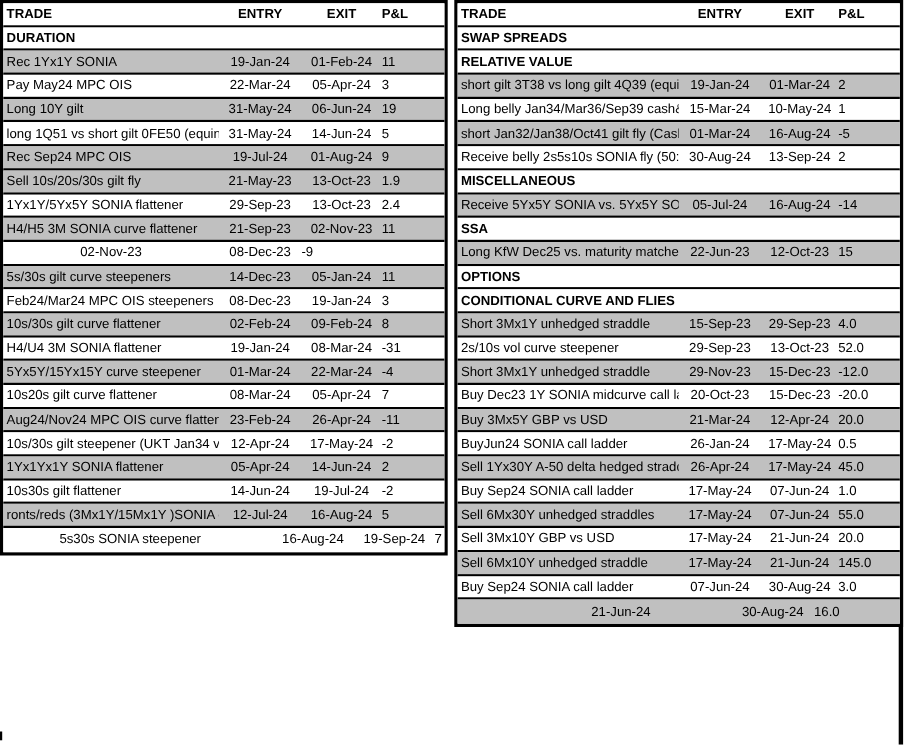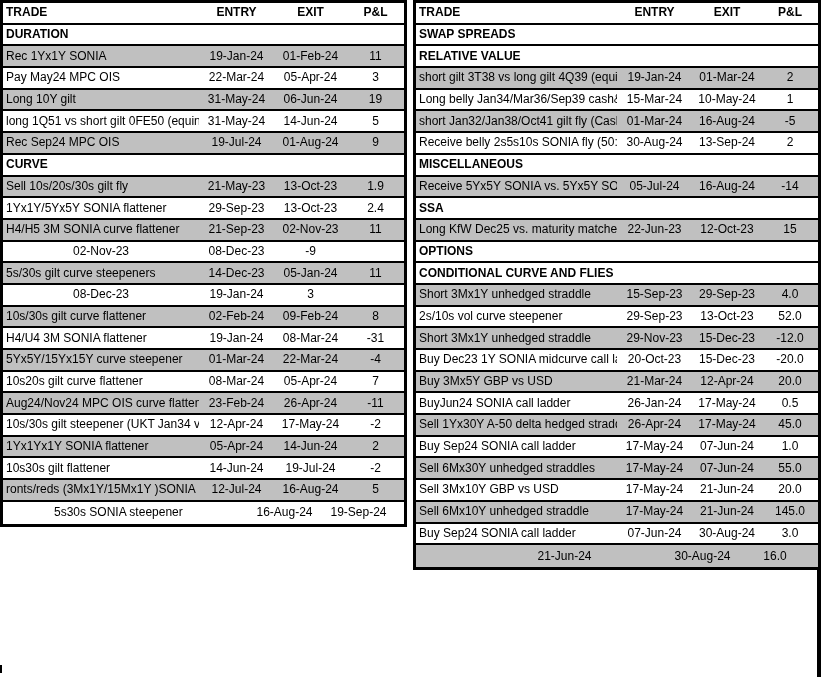--- a/index.html
+++ b/index.html
@@ -12,21 +12,21 @@
   .row{display:grid;height:21.7px;box-sizing:border-box;border-bottom:2px solid #000;
     align-items:center;font-size:12px;color:#000;background:#fff;}
   #tbl-left .row{grid-template-columns:196px 75px 73px 57px;}
   #tbl-right .row{grid-template-columns:201px 75px 70px 56px;}
   .row:last-child{border-bottom:none;padding-left:48px;}
   .row.alt{background:#C0C0C0;}
   .row.head .cell,.row.section .cell{font-weight:bold;}
   .cell{white-space:nowrap;overflow:hidden;line-height:19px;}
   .cell.trade{padding-left:3px;text-align:left;}
   .cell.mid{text-align:center;}
-  .cell.num{text-align:center;}
+  .cell.num{text-align:left;}
   .row.section .cell.trade{grid-column:1 / -1;}
 </style>
 </head>
 <body>
 
 <div class="stage">
 
   <div class="edge-strip" style="left:817px;top:0;width:4px;height:677px;"></div>
   <div class="edge-strip" style="left:0;top:665px;width:2px;height:8px;"></div>
 
@@ -63,23 +63,20 @@
         <div class="cell mid">31-May-24</div>
         <div class="cell mid">14-Jun-24</div>
         <div class="cell num">5</div>
       </div>
       <div class="row data alt">
         <div class="cell trade">Rec Sep24 MPC OIS</div>
         <div class="cell mid">19-Jul-24</div>
         <div class="cell mid">01-Aug-24</div>
         <div class="cell num">9</div>
       </div>
-      <div class="row section">
-        <div class="cell trade">CURVE</div>
-      </div>
       <div class="row data alt">
         <div class="cell trade">Sell 10s/20s/30s gilt fly</div>
         <div class="cell mid">21-May-23</div>
         <div class="cell mid">13-Oct-23</div>
         <div class="cell num">1.9</div>
       </div>
       <div class="row data">
         <div class="cell trade">1Yx1Y/5Yx5Y SONIA flattener</div>
         <div class="cell mid">29-Sep-23</div>
         <div class="cell mid">13-Oct-23</div>
@@ -96,20 +93,21 @@
         <div class="cell mid">08-Dec-23</div>
         <div class="cell num">-9</div>
       </div>
       <div class="row data alt">
         <div class="cell trade">5s/30s gilt curve steepeners</div>
         <div class="cell mid">14-Dec-23</div>
         <div class="cell mid">05-Jan-24</div>
         <div class="cell num">11</div>
       </div>
       <div class="row data">
+        <div class="cell trade">Feb24/Mar24 MPC OIS steepeners</div>
         <div class="cell mid">08-Dec-23</div>
         <div class="cell mid">19-Jan-24</div>
         <div class="cell num">3</div>
       </div>
       <div class="row data alt">
         <div class="cell trade">10s/30s gilt curve flattener</div>
         <div class="cell mid">02-Feb-24</div>
         <div class="cell mid">09-Feb-24</div>
         <div class="cell num">8</div>
       </div>

